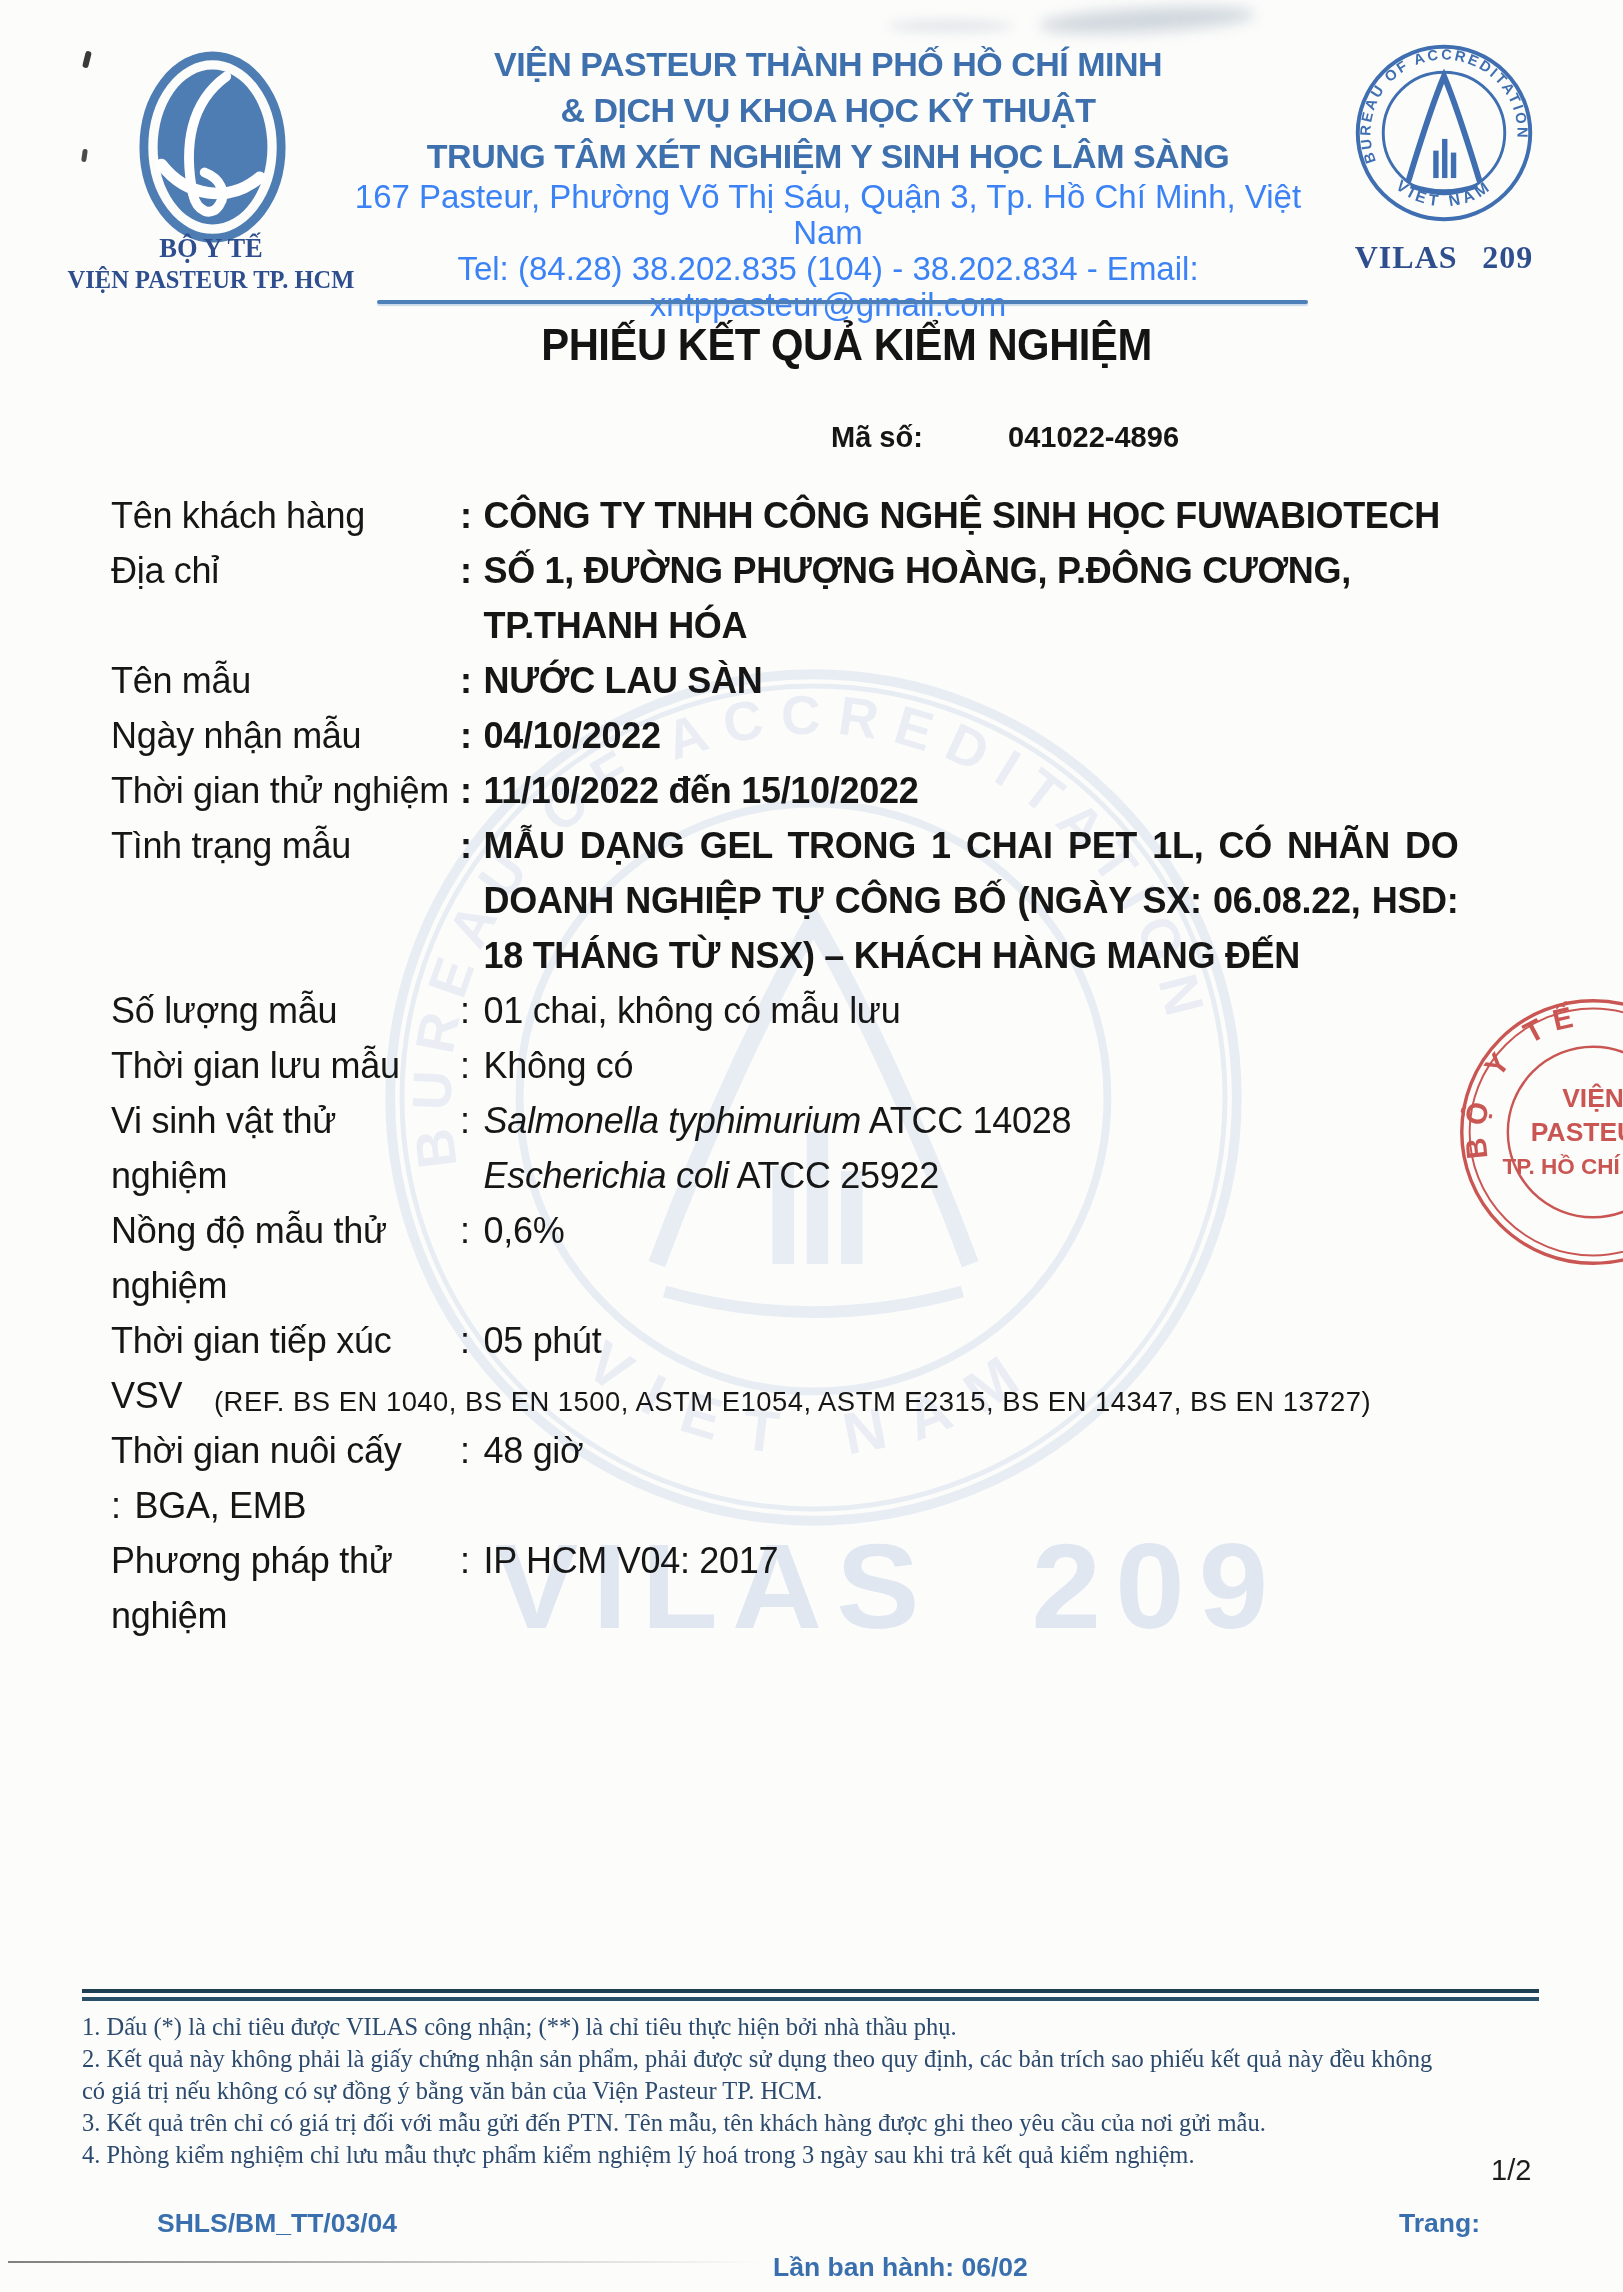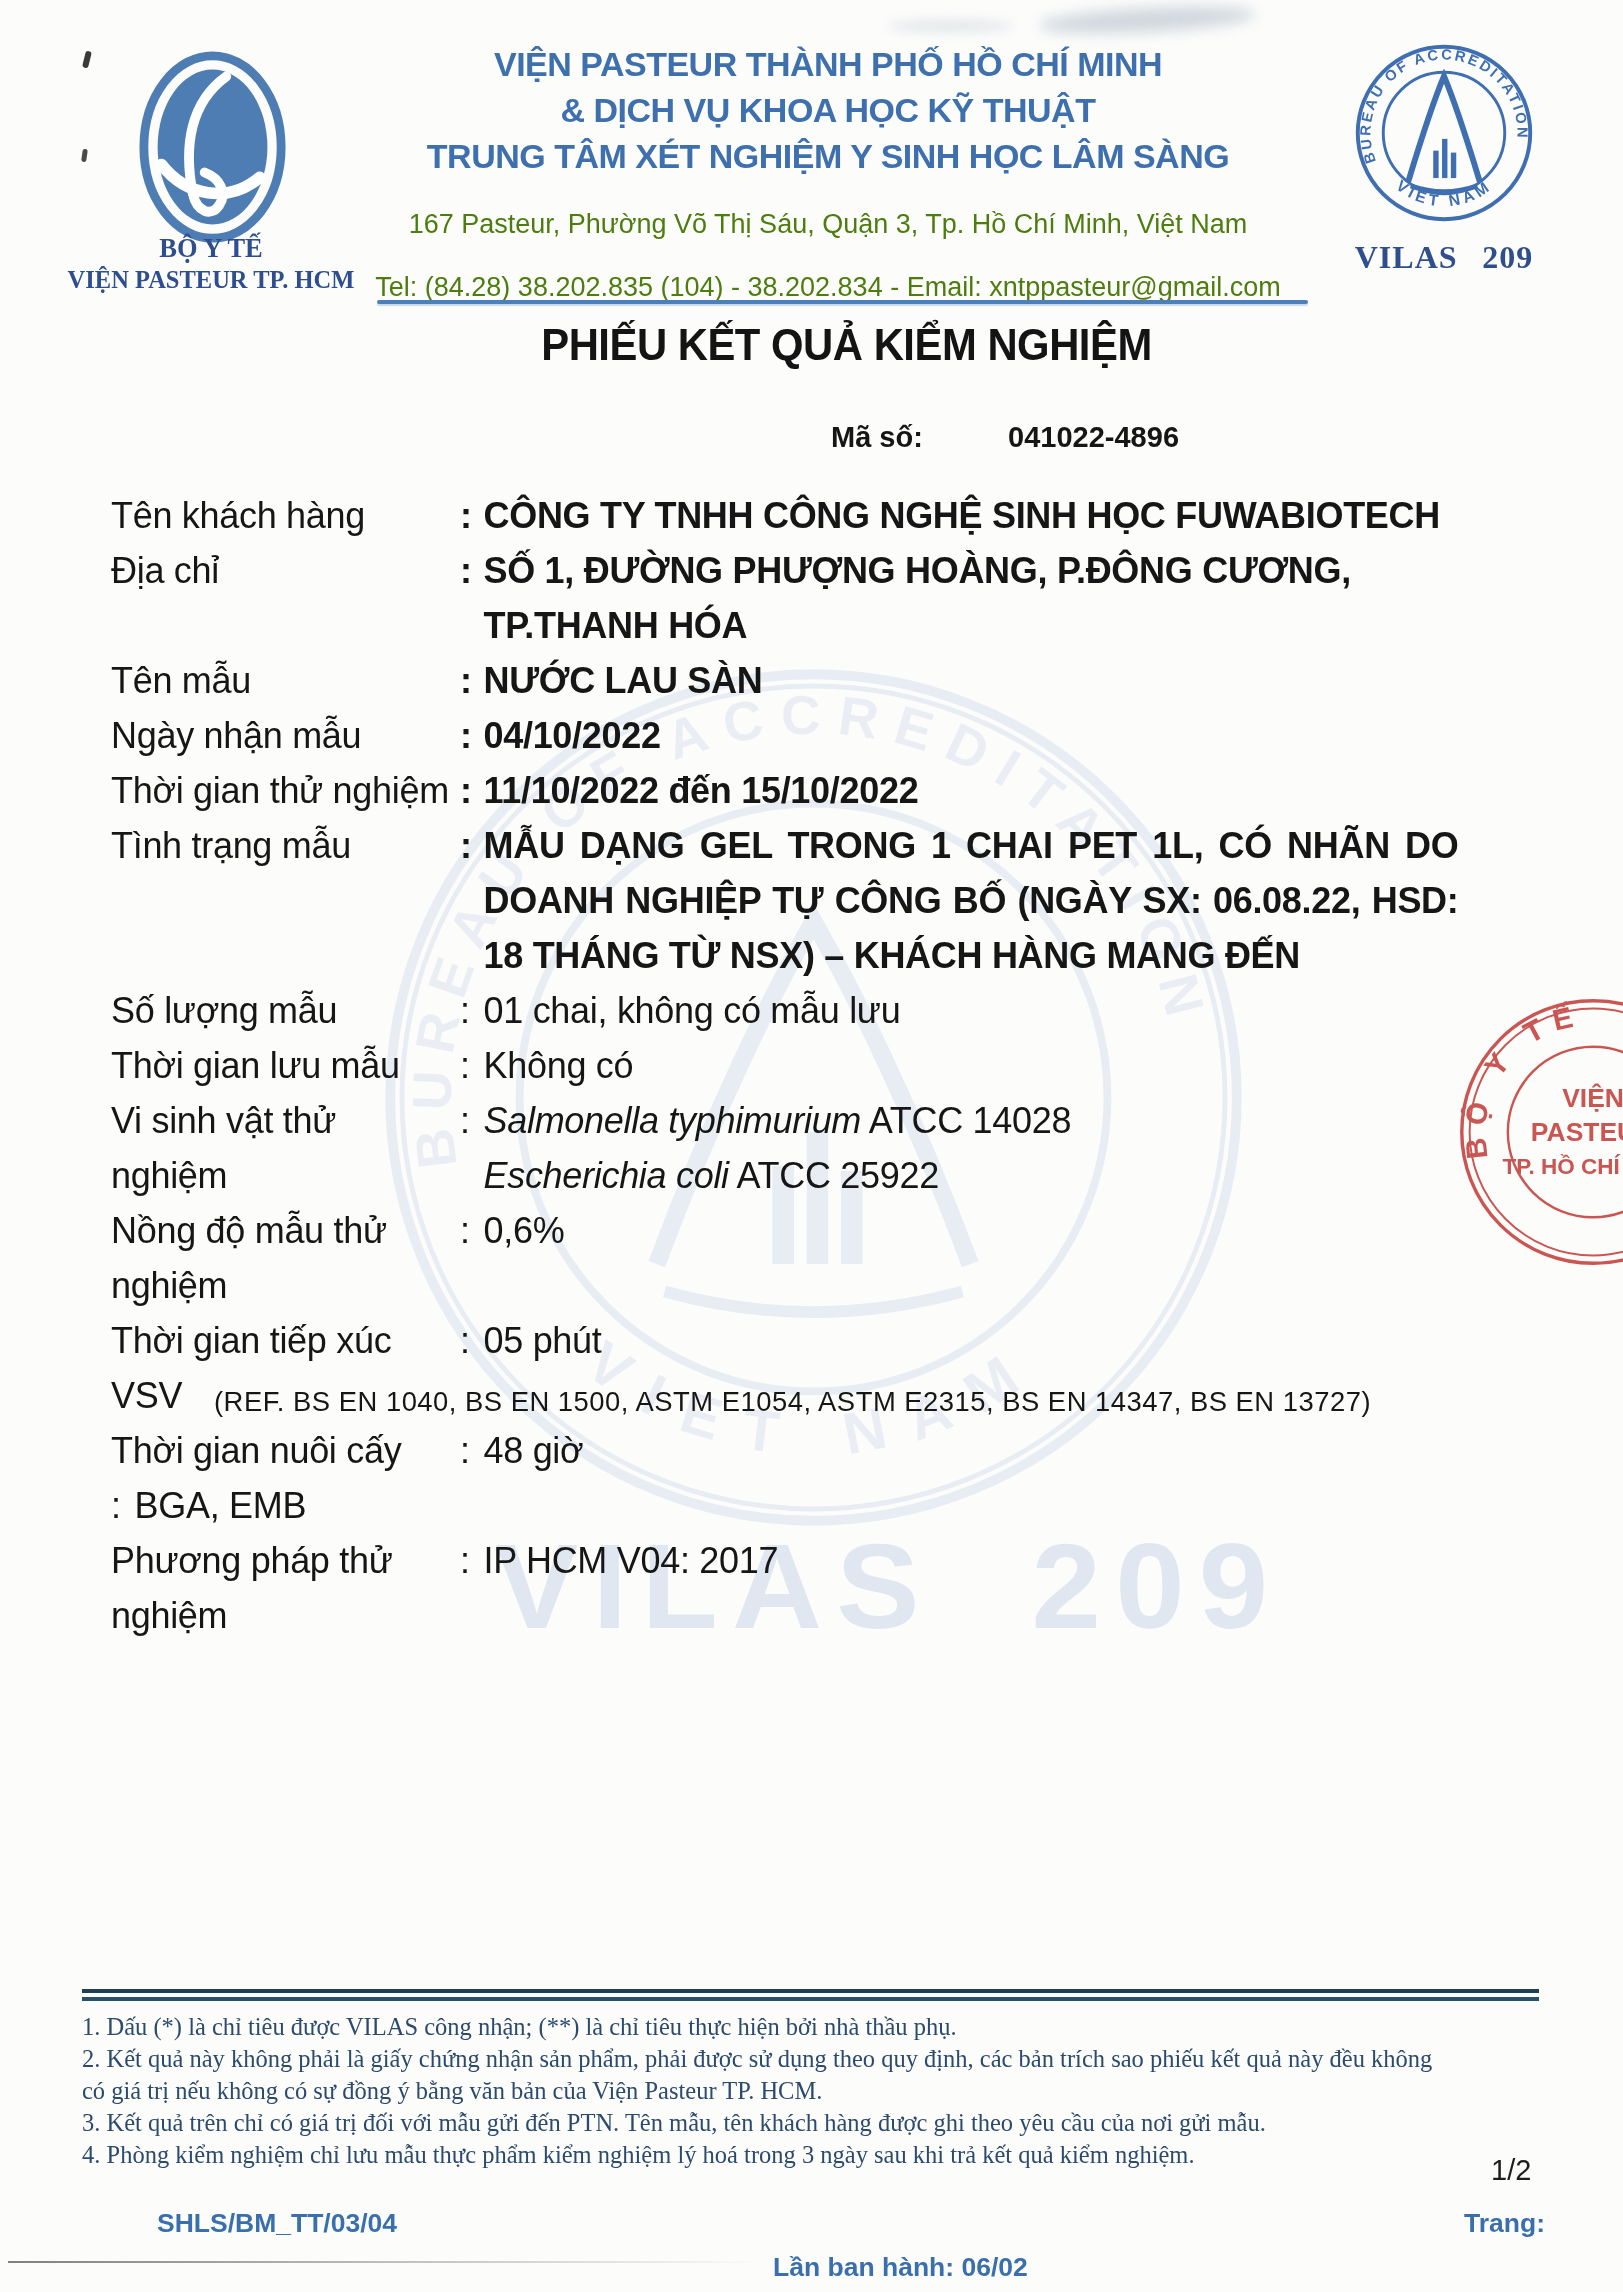--- a/index.html
+++ b/index.html
@@ -11,21 +11,21 @@
   .abs { position:absolute; }
 
   
   .org-text { position:absolute; top:233px; left:54px; width:314px; text-align:center;
     font-family:"Liberation Serif", serif; font-weight:bold; color:#2e4e8e; }
   .org-text .l1 { font-size:26.5px; line-height:31px; }
   .org-text .l2 { font-size:24.5px; line-height:31px; }
 
   .hc { position:absolute; top:41px; left:333px; width:990px; text-align:center; }
   .hc .b { font-size:34px; font-weight:bold; line-height:46px; color:#3e70ae; letter-spacing:-0.5px; }
-  .hc .addr { margin-top:27px; font-size:27px; line-height:36px; color:#4d7c0f; }
+  .hc .addr { margin-top:0; font-size:33px; line-height:36px; color:#3b82f6; }
   .hrule { position:absolute; top:300px; left:377px; width:931px; height:3.9px;
     background:#4d80b8; border-radius:2px; box-shadow:0 2px 1px rgba(130,168,210,.4); }
 
   .vilas-label { position:absolute; top:239px; left:1346px; width:196px; text-align:center;
     font-family:"Liberation Serif", serif; font-weight:bold; font-size:32px;
     letter-spacing:1px; word-spacing:15.7px; color:#2e4e8e; }
 
   
   .doc-title { position:absolute; top:320px; left:69px; width:1555px; text-align:center;
     font-size:44px; font-weight:bold; letter-spacing:-0.5px; color:#141414;
@@ -55,21 +55,21 @@
   
   .stamp { position:absolute; top:985px; left:1451px; z-index:3; opacity:.88; }
 
   
   .rule2a { position:absolute; top:1989px; left:82px; width:1457px; height:3.9px; background:#1f3f54; }
   .rule2b { position:absolute; top:1997px; left:82px; width:1457px; height:3.9px; background:#2a5069; }
   .notes { position:absolute; top:2011px; left:82px; width:1372px;
     font-family:"Liberation Serif", serif; font-size:24.5px; line-height:32px; color:#2c4a6e; }
   .page-num { position:absolute; top:2154px; left:1491px; font-size:29px; color:#1c1c1c; }
   .ffoot { position:absolute; top:2208px; font-size:26.5px; font-weight:bold; color:#3a6fae; }
-  .f-form { left:157px; } .f-issue { left:773px;margin-top:44px; } .f-trang { left:1464px; }
+  .f-form { left:157px; } .f-issue { left:773px;margin-top:44px; } .f-trang { left:1399px; }
 
   
   .smudge1 { position:absolute; top:7.8px; left:1039px; width:216px; height:23.5px;
     background:rgba(125,145,165,.35); filter:blur(6.9px); border-radius:50%; transform:rotate(-3deg); }
   .smudge2 { position:absolute; top:19.6px; left:887px; width:127px; height:12.7px;
     background:rgba(135,155,175,.22); filter:blur(5.9px); border-radius:50%; }
   .tick1 { position:absolute; top:51px; left:84px; width:5.9px; height:16.7px;
     background:#3a3a3a; border-radius:2.9px; transform:rotate(14deg); }
   .tick2 { position:absolute; top:149px; left:82px; width:4.9px; height:12.7px;
     background:#4a4a4a; border-radius:2.9px; transform:rotate(8deg); }

